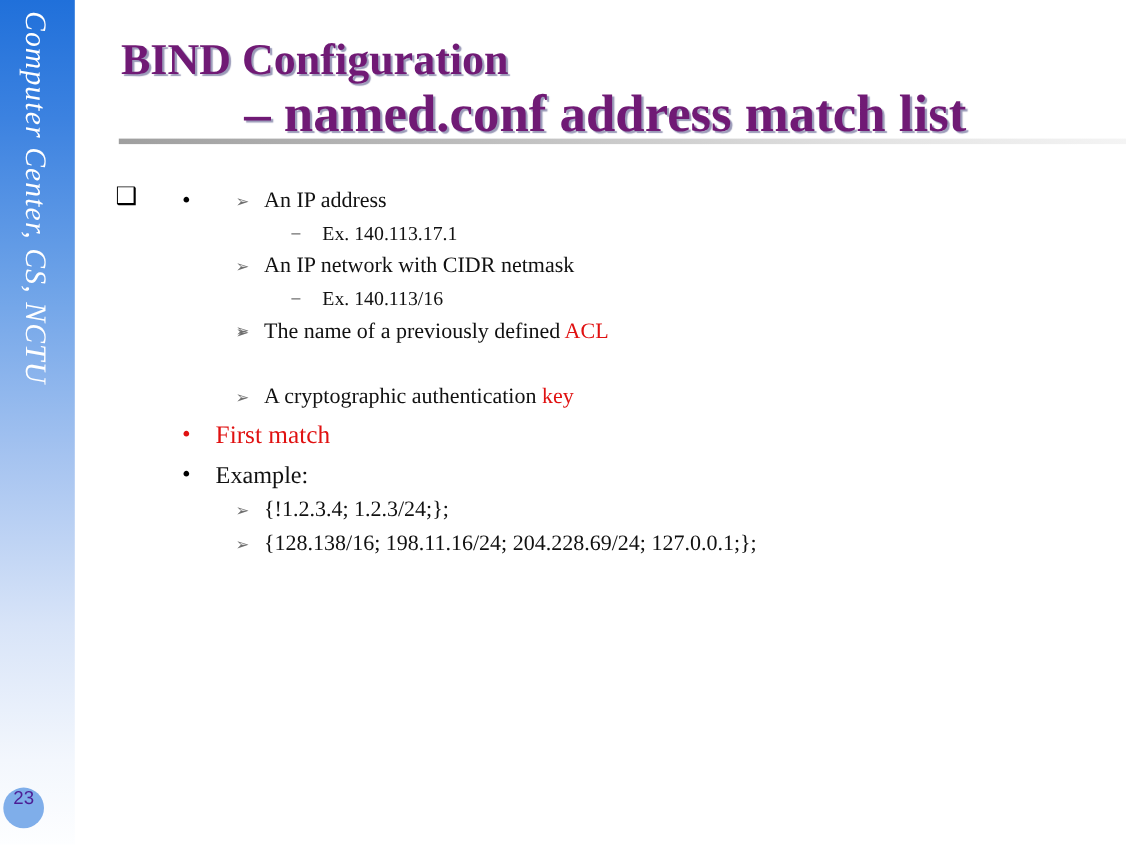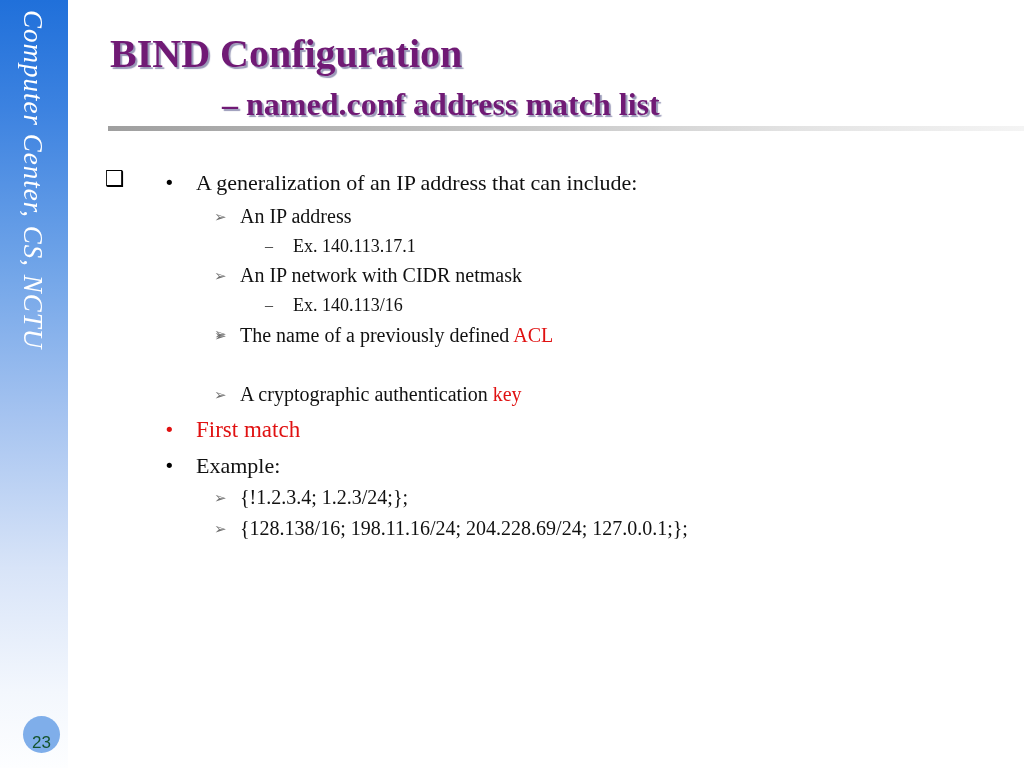--- a/index.html
+++ b/index.html
@@ -22,39 +22,39 @@
     color:#ffffff;
     font-style:italic;
     font-size:27px;
     letter-spacing:1px;
     white-space:nowrap;
     font-family:"Liberation Serif", serif;
   }
 
   
   .page-circle{
-    position:absolute;left:23px;top:716px;width:37px;height:37px;
+    position:absolute;left:3px;top:716px;width:37px;height:37px;
     border-radius:50%;
     background:#7faeea;
-    color:#14532d;
+    color:#4c1d95;
     font-family:"Liberation Sans", sans-serif;
     font-size:17px;
-    display:flex;align-items:flex-end;justify-content:center;
+    display:flex;align-items:flex-start;justify-content:center;
   }
 
   
   .title-block{
     position:absolute;left:110px;top:30px;width:900px;
     color:#701a75;
     font-weight:bold;
     font-family:"Liberation Serif", serif;
     text-shadow:2px 2px 1px #9a9ab8;
   }
   .title-line1{font-size:40px;line-height:48px;}
-  .title-line2{font-size:32px;line-height:48px;margin-left:112px;margin-top:2px;}
+  .title-line2{font-size:48px;line-height:48px;margin-left:112px;margin-top:2px;}
 
   .title-rule{
     position:absolute;left:108px;top:126px;width:916px;height:5px;
     background:linear-gradient(90deg,#9f9f9f 0%,#c6c6c6 45%,#e3e3e3 75%,#f4f4f4 100%);
   }
 
   
   .content{position:absolute;left:100px;top:162px;width:910px;color:#111111;}
   .row{position:relative;}
   .bullet{position:absolute;top:0;font-family:"DejaVu Sans", sans-serif;}
@@ -99,21 +99,20 @@
 <div class="title-rule"></div>
 
 <div class="content">
 
   <div class="row lvl1 gap6">
     <span class="bullet">❑</span>
   </div>
 
   <div class="row lvl2 gap4">
     <span class="bullet">•</span>
-    <span>A generalization of an IP address that can include:</span>
   </div>
 
   <div class="row lvl3 gap1">
     <span class="bullet">➢</span>
     <span>An IP address</span>
   </div>
 
   <div class="row lvl4 gap1">
     <span class="bullet">–</span>
     <span>Ex. 140.113.17.1</span>

